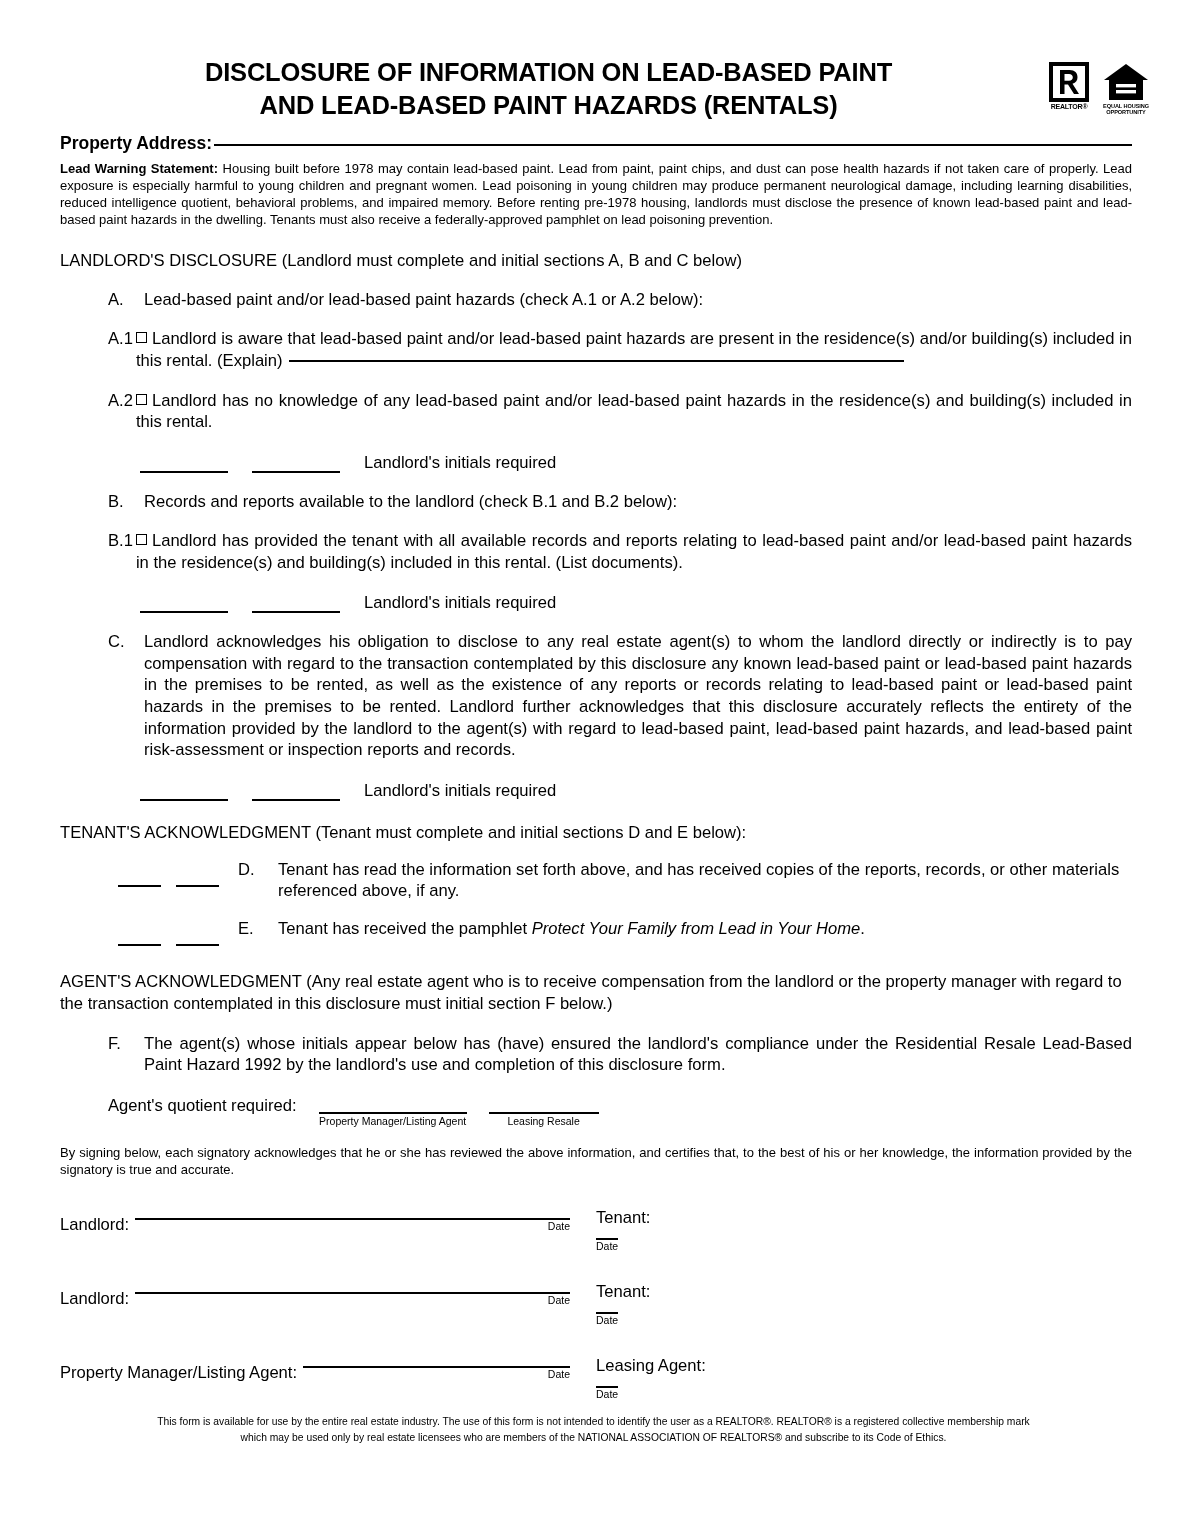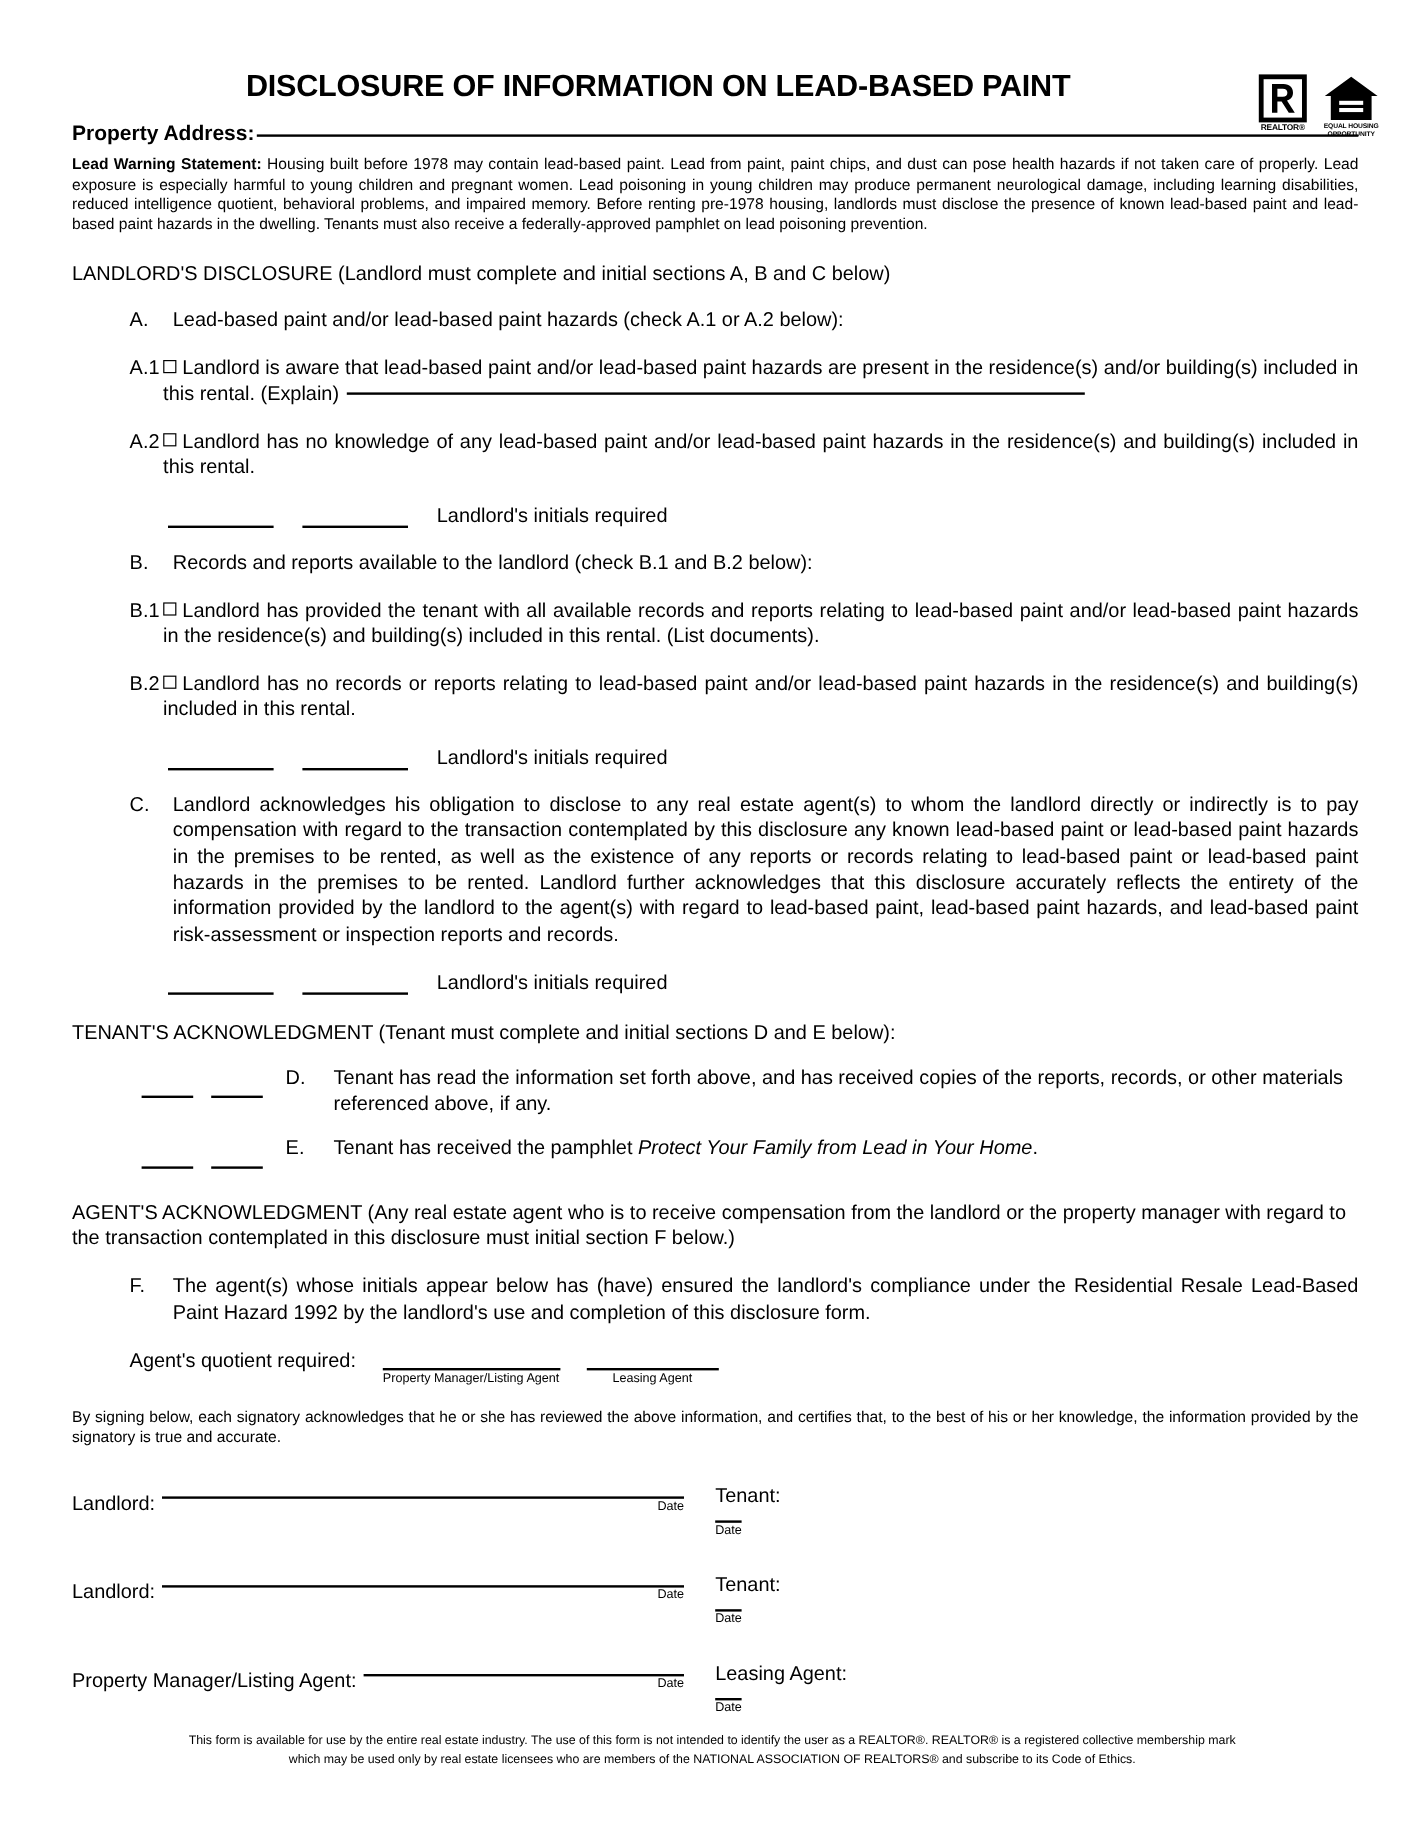--- a/index.html
+++ b/index.html
@@ -257,20 +257,21 @@
   }
 </style>
 </head>
 <body>
 
 <div class="page">
 
   <div class="header">
     <div class="title-block">
       <span class="title-line">DISCLOSURE OF INFORMATION ON LEAD-BASED PAINT</span>
+      <span class="title-line">AND LEAD-BASED PAINT HAZARDS (RENTALS)</span>
     </div>
 
     <div class="logos">
       <div class="realtor-logo">
         <div class="realtor-mark">
           <svg width="22" height="26" viewBox="0 0 22 26" aria-hidden="true">
             <path d="M2 1 L2 25 L6.5 25 L6.5 15.5 L10 15.5 L16 25 L21 25 L14.5 14.8 C18 13.6 19.5 11.2 19.5 8.2 C19.5 4 16.8 1 11.6 1 Z M6.5 5 L11 5 C13.4 5 14.8 6.3 14.8 8.3 C14.8 10.4 13.4 11.7 11 11.7 L6.5 11.7 Z" fill="#000"></path>
           </svg>
         </div>
         <div class="realtor-cap">REALTOR®</div>
@@ -326,24 +327,20 @@
   <div class="letter-item">
     <span class="lt">B.</span>
     <span class="lb">Records and reports available to the landlord (check B.1 and B.2 below):</span>
   </div>
 
   <div class="sub-item">
     <span class="sl">B.1</span>
     <span class="sb just"><span class="chk"></span><span>Landlord has provided the tenant with all available records and reports relating to lead-based paint and/or lead-based paint hazards in the residence(s) and building(s) included in this rental.  (List documents).</span></span>
   </div>
 
-  <div class="sub-item">
-    <span class="sl">B.2</span>
-    <span class="sb just"><span class="chk"></span><span>Landlord has no records or reports relating to lead-based paint and/or lead-based paint hazards in the residence(s) and building(s) included in this rental.</span></span>
-  </div>
 
   <div class="initials-row">
     <span class="init-line"></span>
     <span class="init-line"></span>
     <span class="lbl">Landlord's initials required</span>
   </div>
 
   <div class="letter-item">
     <span class="lt">C.</span>
     <span class="lb just">Landlord acknowledges his obligation to disclose to any real estate agent(s) to whom the landlord directly or indirectly is to pay compensation with regard to the transaction contemplated by this disclosure any known lead-based paint or lead-based paint hazards in the premises to be rented, as well as the existence of any reports or records relating to lead-based paint or lead-based paint hazards in the premises to be rented.  Landlord further acknowledges that this disclosure accurately reflects the entirety of the information provided by the landlord to the agent(s) with regard to lead-based paint, lead-based paint hazards, and lead-based paint risk-assessment or inspection reports and records.</span>
@@ -381,21 +378,21 @@
   </div>
 
   <div class="agent-init">
     <span class="ai-label">Agent's quotient required:</span>
     <span class="ai-slot">
       <span class="ai-rule w1" style="display:block;"></span>
       <span class="ai-cap" style="display:block;">Property Manager/Listing Agent</span>
     </span>
     <span class="ai-slot">
       <span class="ai-rule w2" style="display:block;"></span>
-      <span class="ai-cap" style="display:block;">Leasing Agent</span>
+      <span class="ai-cap" style="display:block;">Leasing Resale</span>
     </span>
   </div>
 
   <div class="cert-body body-text just">By signing below, each signatory acknowledges that he or she has reviewed the above information, and certifies that, to the best of his or her knowledge, the information provided by the signatory is true and accurate.</div>
 
   <div class="sig-block">
 
     <div class="sig-row">
       <div class="sig-cell">
         <span class="sig-label">Landlord:</span>

